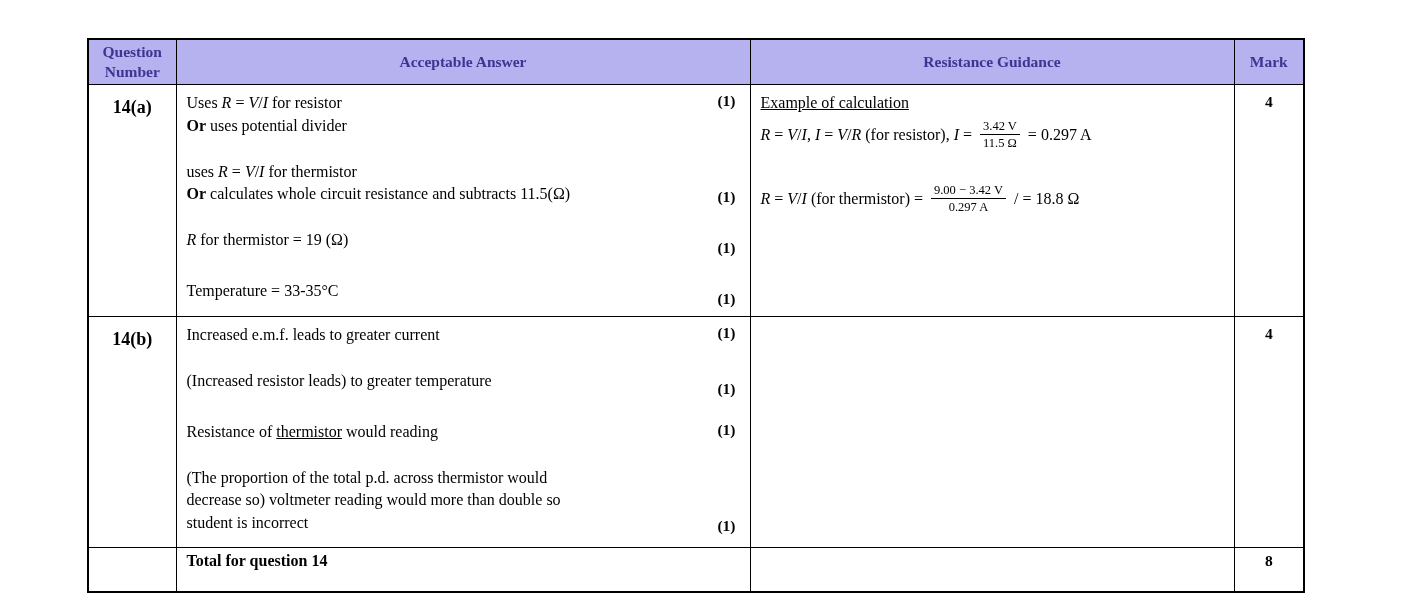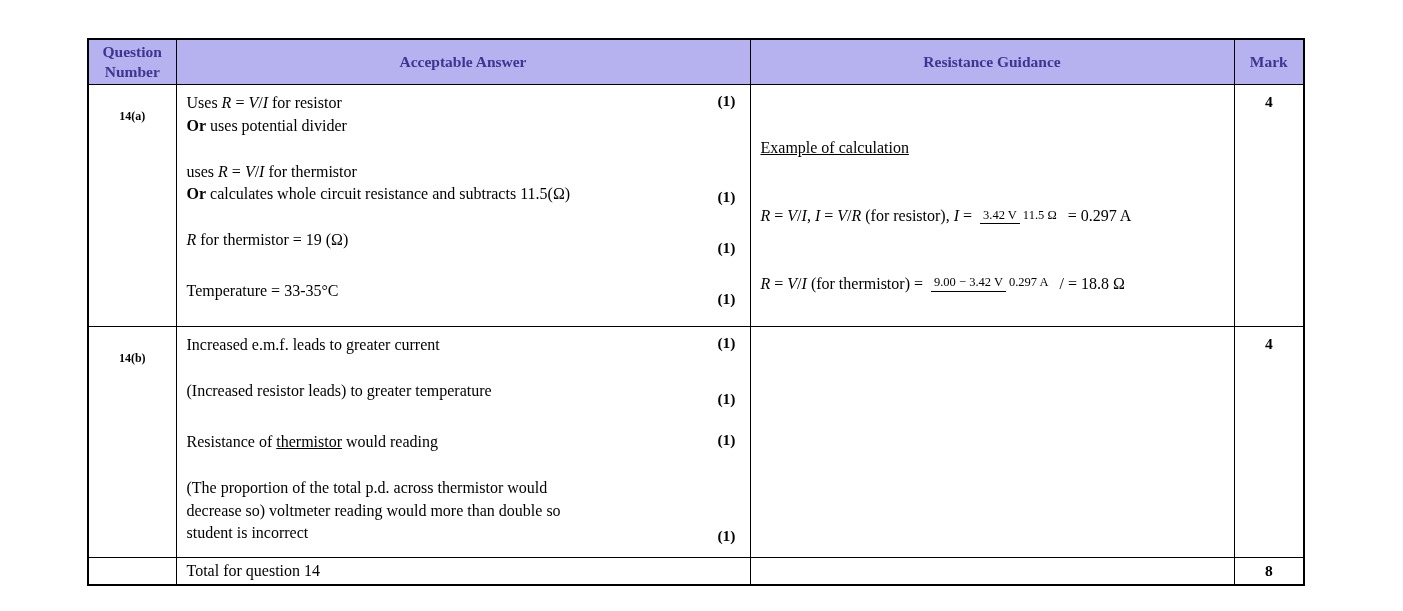--- a/index.html
+++ b/index.html
@@ -38,50 +38,50 @@
     color:var(--header-text);
     font-weight:bold;
     font-size:15.5px;
     text-align:center;
     vertical-align:middle;
     height:43px;
     padding:2px 6px;
     line-height:1.3;
   }
   td.qcell{
-    text-align:center;font-weight:bold;font-size:12px;
-    padding-top:24px;
+    text-align:center;font-weight:bold;font-size:18px;
+    padding-top:12px;
   }
   td.acell{padding:7px 0 8px 10px;font-size:16px;}
   td.gcell{padding:7px 10px 8px 10px;font-size:16px;}
   td.mcell{text-align:center;font-weight:bold;font-size:15.5px;padding-top:8px;}
   tr.row-0 td{height:230px;}
   tr.row-1 td{height:231px;}
   tr.row-total td{height:27px;}
-  tr.row-total td.acell{padding-top:4px;padding-bottom:4px;font-weight:normal;}
+  tr.row-total td.acell{padding-top:4px;padding-bottom:21px;font-weight:bold;}
   tr.row-total td.mcell{padding-top:4px;}
   .line{line-height:1.42;}
   .block{display:flex;margin-bottom:23px;gap:36px;}
   .block:last-child{margin-bottom:0;}
   .block-text{flex:1;}
   .block-mark{
     width:48px;text-align:right;padding-right:14px;
     font-weight:bold;font-size:15.5px;flex:none;
   }
   .mark-top{align-self:flex-start;}
   .mark-bottom{align-self:flex-end;}
   .mark-low{align-self:flex-start;margin-top:10px;}
-  .gcell .block{margin-bottom:23px;margin-top:45px;}
+  .gcell .block{margin-bottom:23px;}
   .row-0 .gcell .block:nth-child(1){margin-bottom:5px;}
   .row-0 .gcell .block:nth-child(2){margin-bottom:30px;}
   .it{font-style:italic;}
   .bd{font-weight:bold;}
   .un{text-decoration:underline;}
   .frac{
-    display:inline-flex;flex-direction:row;
+    display:inline-flex;flex-direction:column;
     text-align:center;vertical-align:middle;
     font-size:12.5px;line-height:1.3;
     margin:0 4px;position:relative;top:-2px;
   }
   .frac .num{border-bottom:1px solid #000;padding:0 3px;}
   .frac .den{padding:0 3px;}
 </style>
 </head>
 <body>
 

